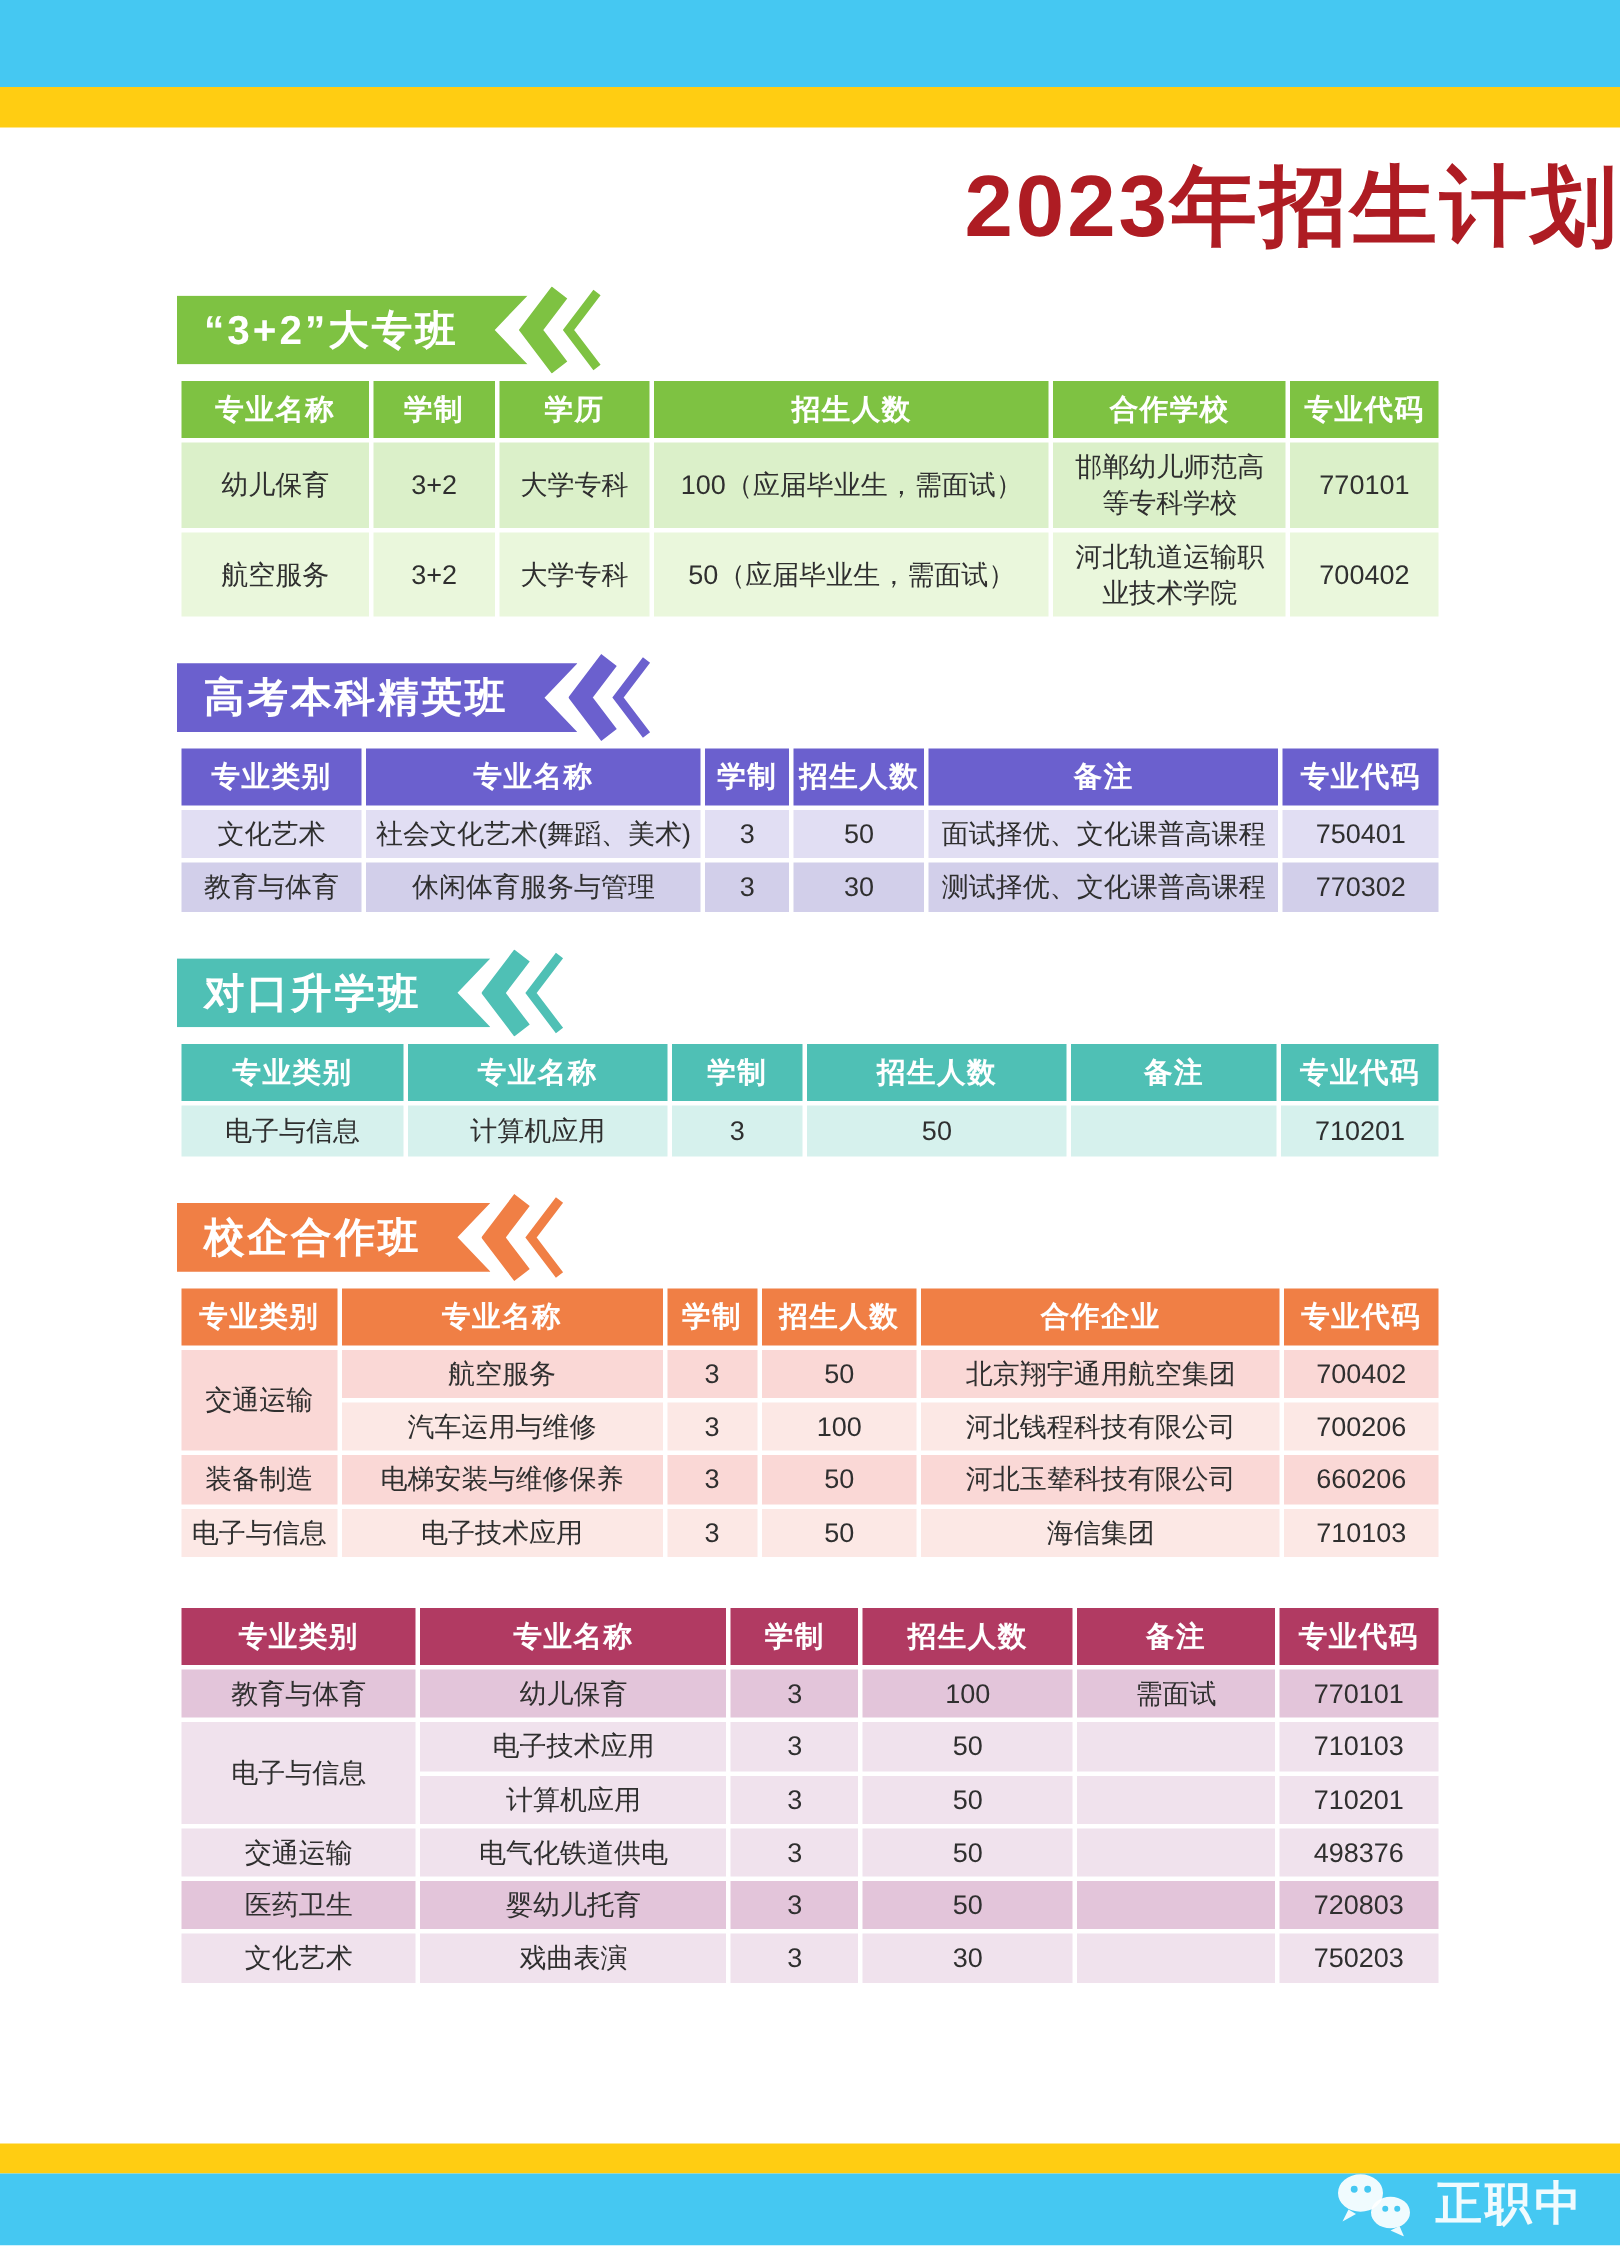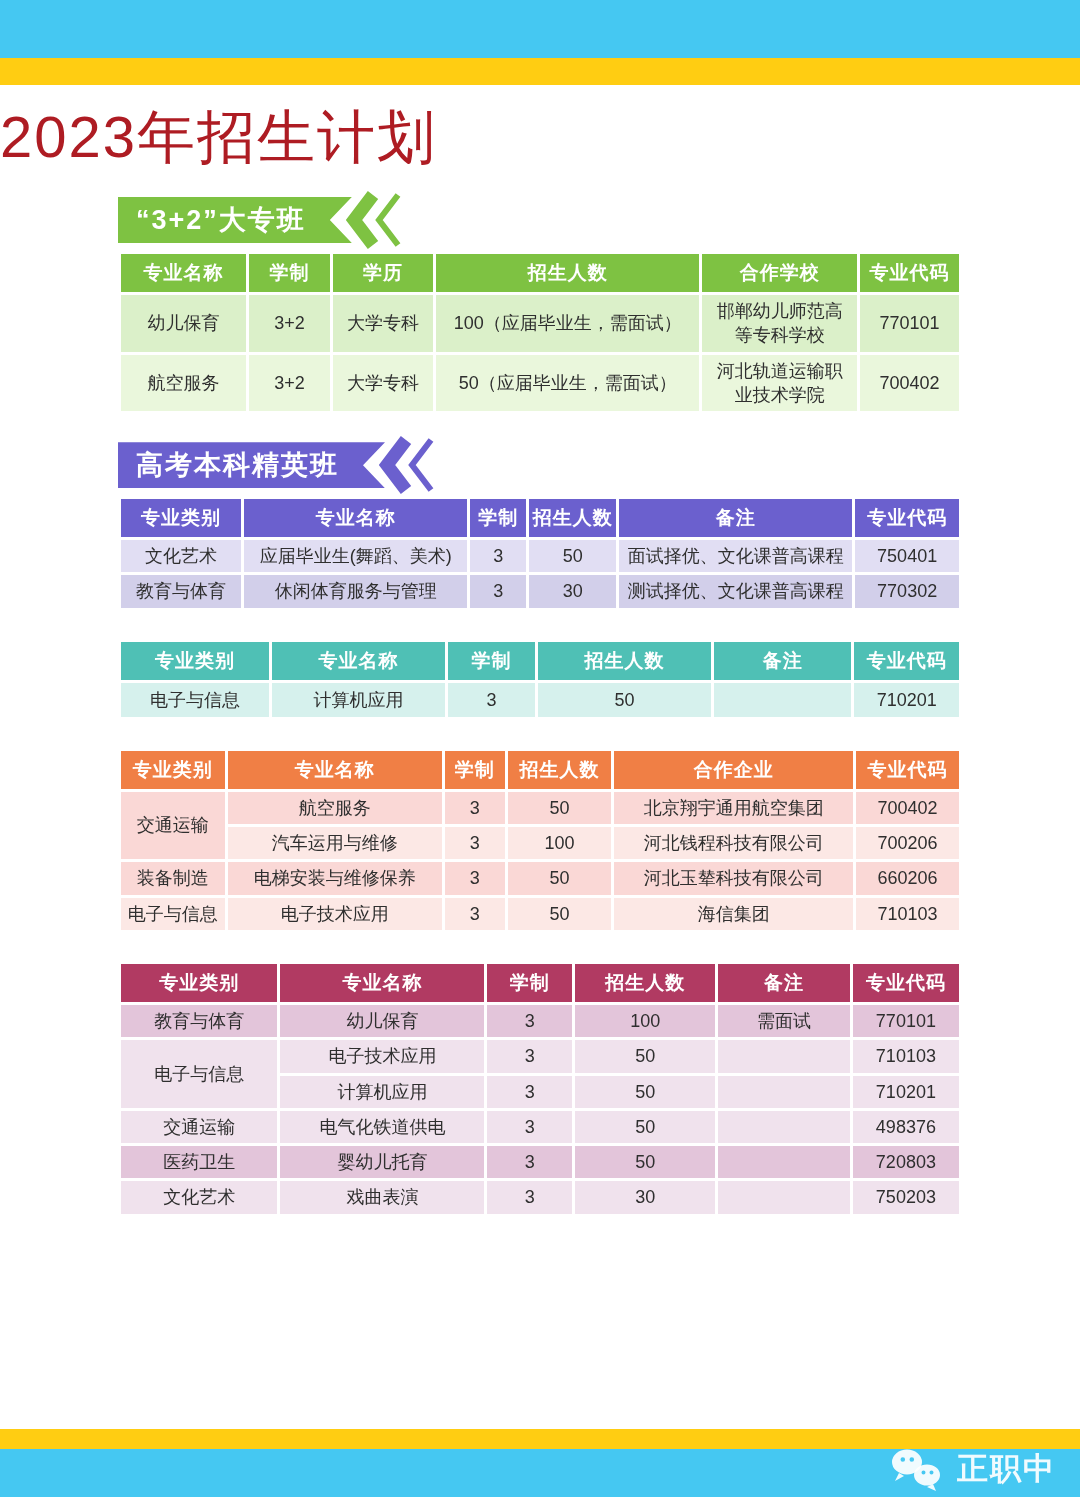--- a/index.html
+++ b/index.html
@@ -17,23 +17,23 @@
     overflow:hidden;
     font-family:"Liberation Sans","DejaVu Sans",sans-serif;
     color:var(--text-dark);
   }
   
   .band-top-blue{height:58px;background:var(--band-blue);}
   .band-top-yellow{height:27px;background:var(--band-yellow);}
   
   .page-title{
     margin:14px 0 6px;
-    text-align:left;
+    text-align:right;
     font-size:58px;
-    font-weight:400;
+    font-weight:700;
     letter-spacing:2px;
     color:var(--title-red);
   }
   
   .content{width:844px;margin:0 auto 0 118px;}
   
   .section{margin-top:20px;}
   .section + .section{margin-top:28px;}
   .banner{
     display:flex;align-items:center;
@@ -179,39 +179,46 @@
             <th>专业名称</th>
             <th>学制</th>
             <th>招生人数</th>
             <th>备注</th>
             <th>专业代码</th>
           </tr>
         </thead>
         <tbody>
           <tr>
             <td>文化艺术</td>
-            <td>应届毕业生(舞蹈、美术)</td>
+            <td>社会文化艺术(舞蹈、美术)</td>
             <td>3</td>
             <td>50</td>
             <td>面试择优、文化课普高课程</td>
             <td>750401</td>
           </tr>
           <tr>
             <td class="dark">教育与体育</td>
             <td class="dark">休闲体育服务与管理</td>
             <td class="dark">3</td>
             <td class="dark">30</td>
             <td class="dark">测试择优、文化课普高课程</td>
             <td class="dark">770302</td>
           </tr>
         </tbody>
       </table>
   </section>
 
   <section class="section" data-section="2" style="--accent: #4FC0B5; --row-dark: #D6F1ED; --row-light: #E4F6F3;">
+    <div class="banner">
+      <div class="banner-label">对口升学班</div>
+      <svg class="banner-chevs" viewBox="0 0 62 58">
+        <polyline points="27,4 8,29 27,54" stroke-width="13"></polyline>
+        <polyline points="52,4 33,29 52,54" stroke-width="6"></polyline>
+      </svg>
+    </div>
     <table class="plan-table">
         <colgroup>
           <col style="width: 18%;">
           <col style="width: 21%;">
           <col style="width: 10.6%;">
           <col style="width: 21%;">
           <col style="width: 16.7%;">
           <col style="width: 12.7%;">
         </colgroup>
         <thead>
@@ -231,20 +238,27 @@
             <td class="dark">3</td>
             <td class="dark">50</td>
             <td class="dark"></td>
             <td class="dark">710201</td>
           </tr>
         </tbody>
       </table>
   </section>
 
   <section class="section" data-section="3" style="--accent: #F07F45; --row-dark: #FAD8D6; --row-light: #FCE8E5;">
+    <div class="banner">
+      <div class="banner-label">校企合作班</div>
+      <svg class="banner-chevs" viewBox="0 0 62 58">
+        <polyline points="27,4 8,29 27,54" stroke-width="13"></polyline>
+        <polyline points="52,4 33,29 52,54" stroke-width="6"></polyline>
+      </svg>
+    </div>
     <table class="plan-table">
         <colgroup>
           <col style="width: 12.6%;">
           <col style="width: 26%;">
           <col style="width: 7.3%;">
           <col style="width: 12.6%;">
           <col style="width: 29%;">
           <col style="width: 12.5%;">
         </colgroup>
         <thead>

